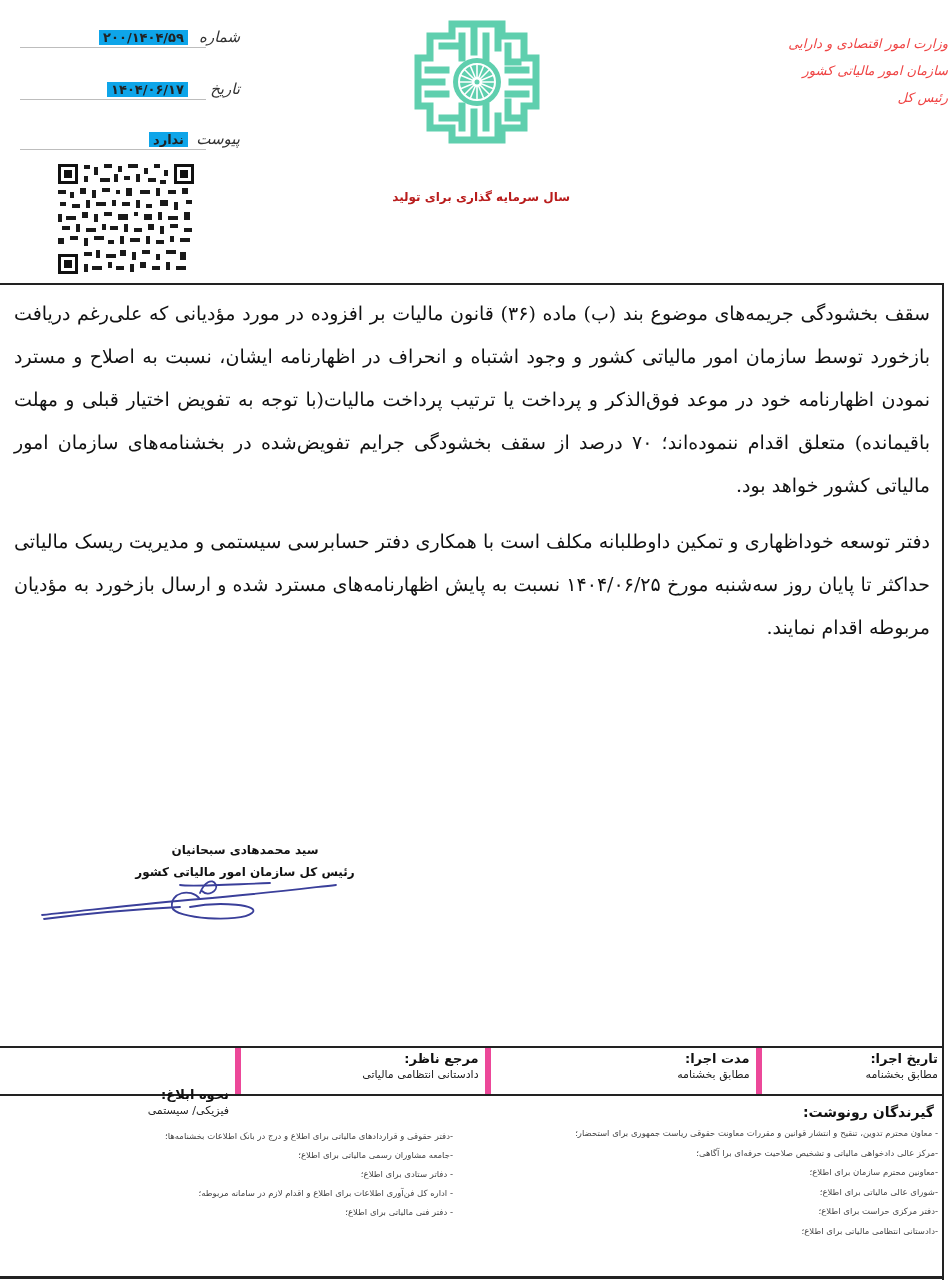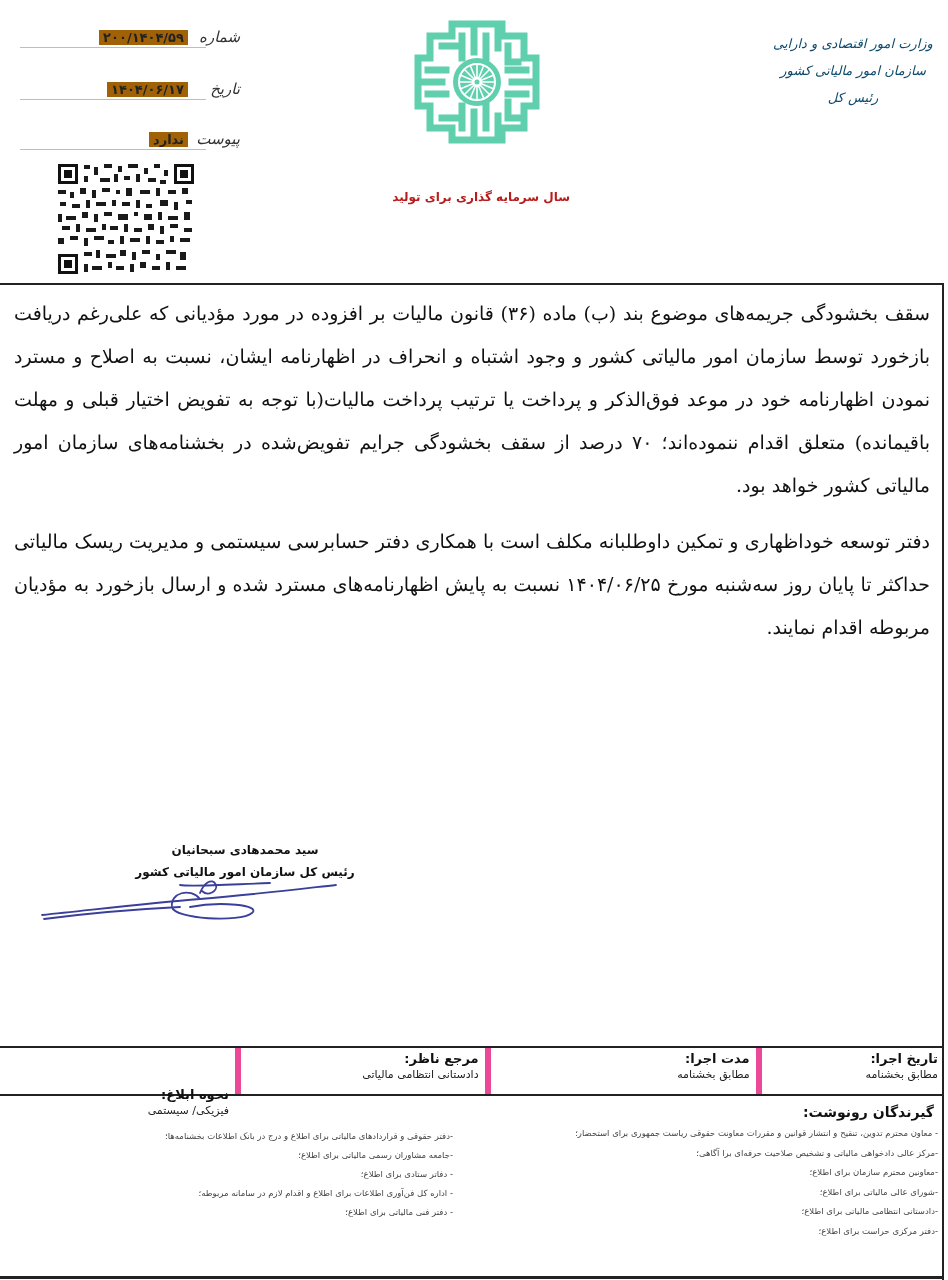--- a/index.html
+++ b/index.html
@@ -15,36 +15,36 @@
       position:absolute; right:0; top:-2px;
       font-family:"DejaVu Serif", serif; font-style:italic;
       font-size:15px; color:#333;
     }
     .meta-line {
       position:absolute; left:0; right:34px; top:17px;
       border-bottom:1px solid #bdbdbd;
     }
     .meta-value {
       position:absolute; right:52px; top:0px; padding:0 4px;
-      background:#a16207; font-size:13px; font-weight:bold; color:#222;
+      background:#0ea5e9; font-size:13px; font-weight:bold; color:#222;
       direction:ltr; unicode-bidi:isolate;
     }
     .qr {
       position:absolute; left:56px; top:162px; width:140px; height:114px;
       overflow:hidden; background:#fff;
     }
     .logo { position:absolute; left:412px; top:18px; width:130px; height:128px; }
     .motto {
       position:absolute; left:370px; top:190px; width:200px; 
       font-size:12px; font-weight:bold; color:#b91c1c;
     }
     .ministry {
-      position:absolute; right:0; top:30px; width:190px; text-align:center;
+      position:absolute; right:0; top:30px; width:190px; text-align:right;
       font-family:"DejaVu Serif", serif; font-style:italic;
-      color:#0c4a6e; font-size:13px; line-height:27px;
+      color:#ef4444; font-size:13px; line-height:27px;
     }
 
     
     .frame-top { position:absolute; left:0; top:283px; width:944px; border-top:2px solid #222; }
     .frame-right { position:absolute; left:942px; top:283px; height:997px; border-left:2px solid #222; }
 
     .body-text {
       position:absolute; left:14px; top:292px; width:916px;
       font-family:"DejaVu Serif", serif; font-size:19px; line-height:43px;
       text-align:justify; text-align-last:right; color:#111;
@@ -295,22 +295,22 @@
   </div>
 </div>
 
 <div class="cc-title">گیرندگان رونوشت:</div>
 
 <div class="cc-col cc-right">
   <div>- معاون محترم تدوین، تنقیح و انتشار قوانین و مقررات معاونت حقوقی ریاست جمهوری برای استحضار؛</div>
   <div>-مرکز عالی دادخواهی مالیاتی و تشخیص صلاحیت حرفه‌ای برا آگاهی؛</div>
   <div>-معاونین محترم سازمان برای اطلاع؛</div>
   <div>-شورای عالی مالیاتی برای اطلاع؛</div>
+  <div>-دفتر مرکزی حراست برای اطلاع؛</div>
   <div>-دادستانی انتظامی مالیاتی برای اطلاع؛</div>
-  <div>-دفتر مرکزی حراست برای اطلاع؛</div>
 </div>
 
 <div class="cc-col cc-left">
   <div>-دفتر حقوقی و قراردادهای مالیاتی برای اطلاع و درج در بانک اطلاعات بخشنامه‌ها؛</div>
   <div>-جامعه مشاوران رسمی مالیاتی برای اطلاع؛</div>
   <div>- دفاتر ستادی برای اطلاع؛</div>
   <div>- اداره کل فن‌آوری اطلاعات برای اطلاع و اقدام لازم در سامانه مربوطه؛</div>
   <div>- دفتر فنی مالیاتی برای اطلاع؛</div>
 </div>
 

